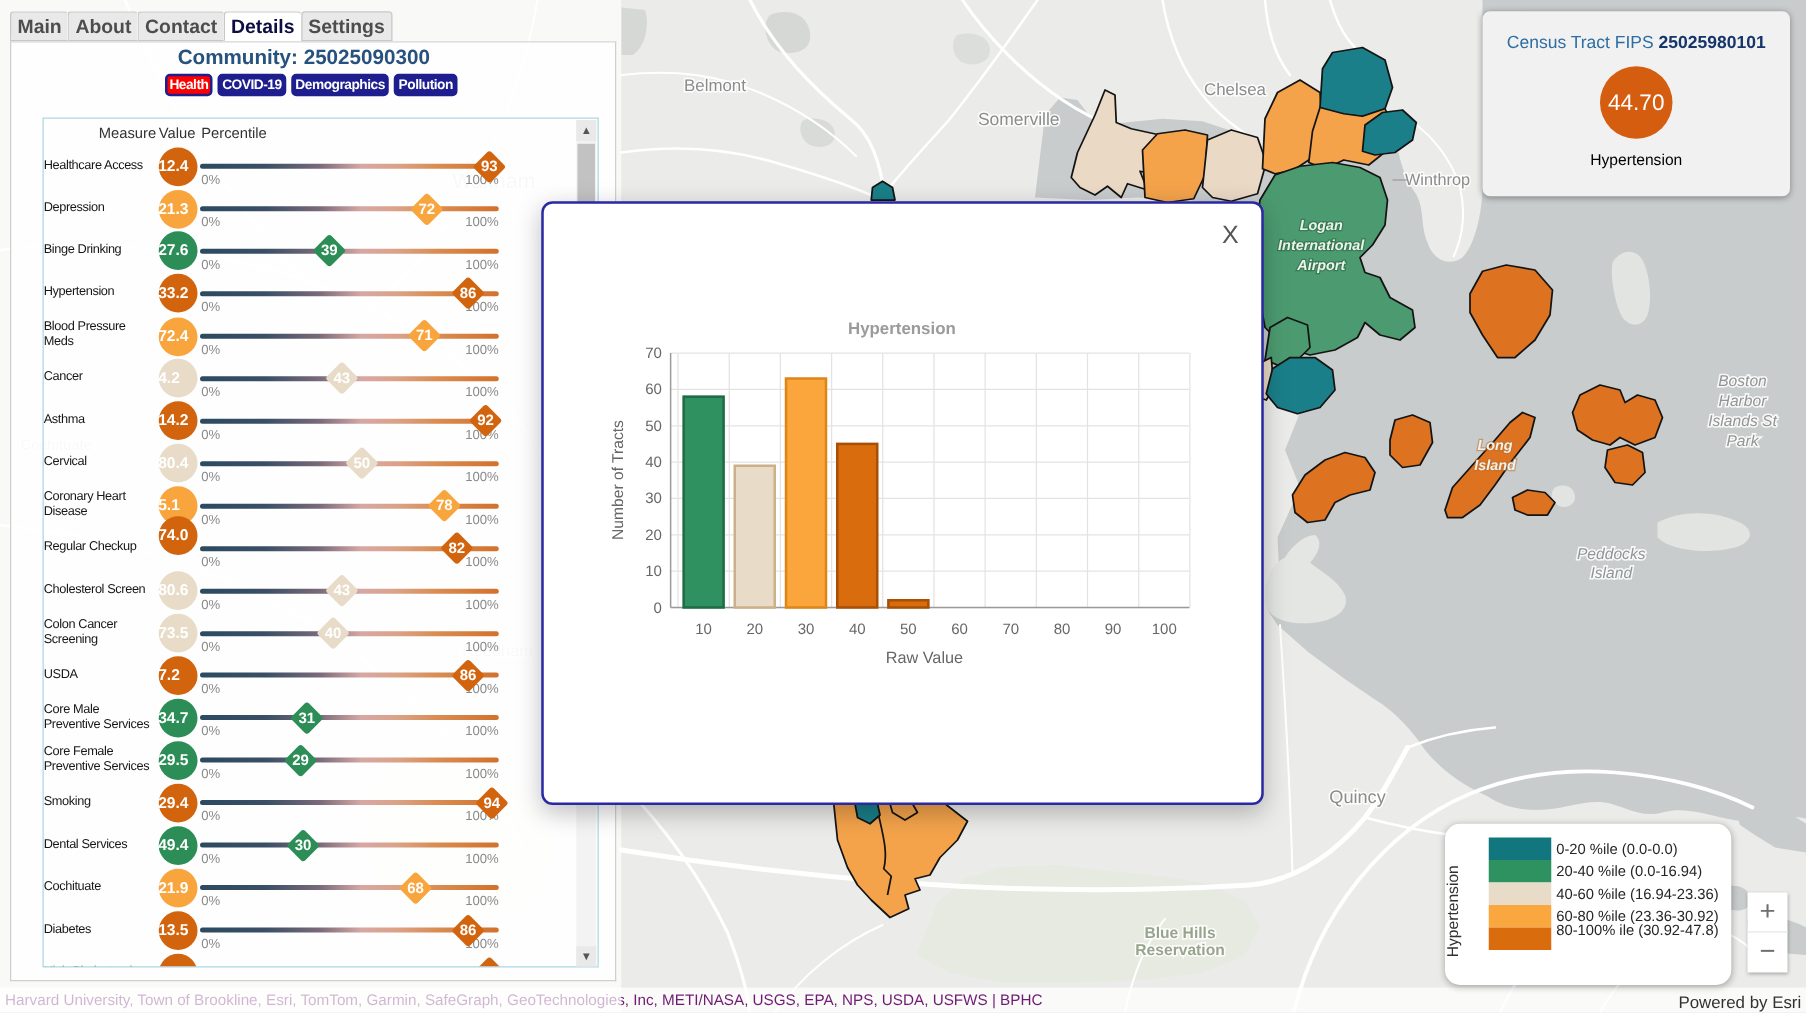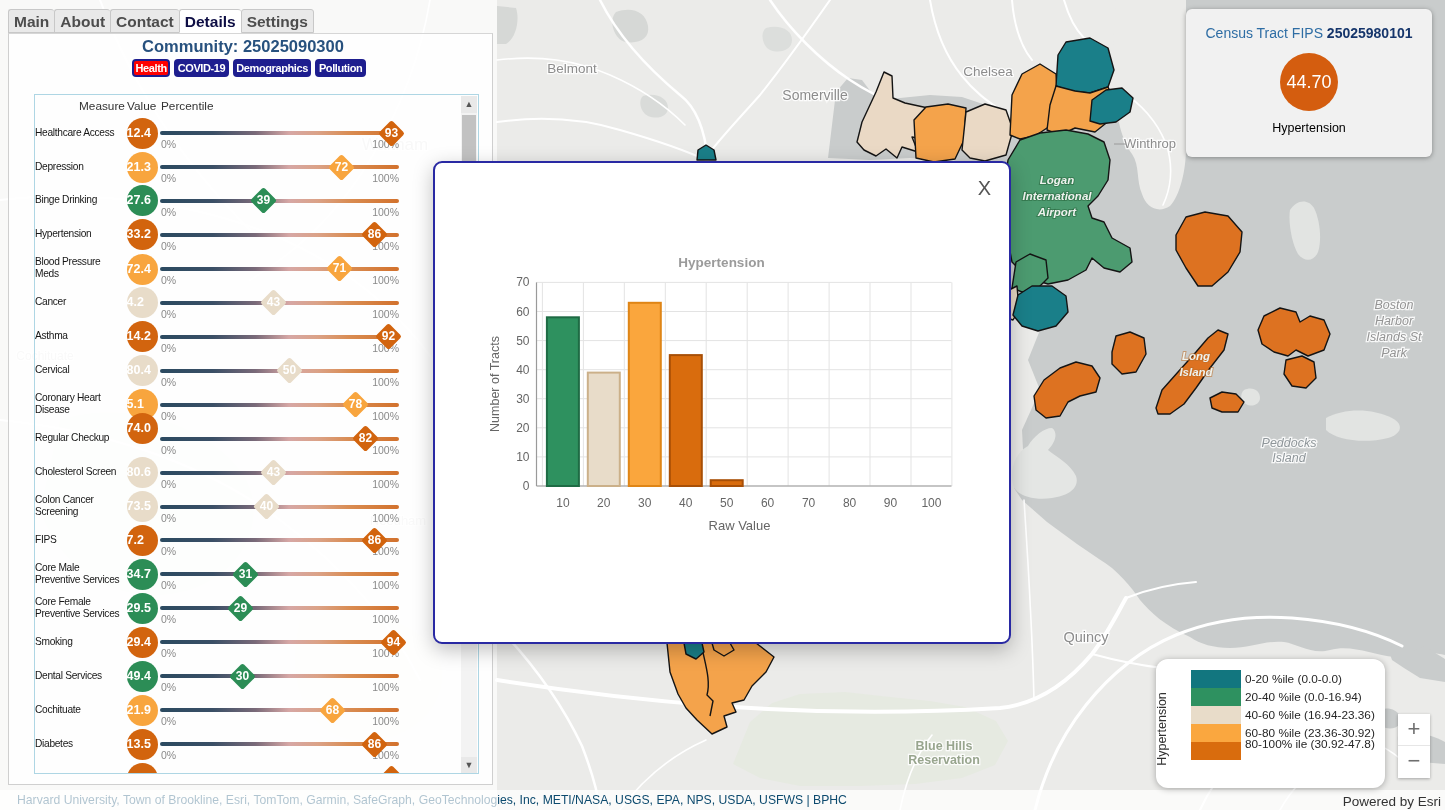--- a/index.html
+++ b/index.html
@@ -1,18 +1,18 @@
 <!DOCTYPE html>
 <html><head><meta charset="utf-8"><style>
 *{margin:0;padding:0;box-sizing:border-box}
 html,body{width:1445px;height:810px;overflow:hidden;font-family:"Liberation Sans",sans-serif}
 #stage{position:relative;width:1445px;height:810px;background:#ebebe9;overflow:hidden}
 #mapsvg{position:absolute;left:0;top:0}
 #attrib{position:absolute;left:0;bottom:0;width:1445px;height:20px;background:rgba(255,255,255,0.72);
-  font-size:12.2px;color:#0c4a6e;line-height:20px;padding-left:17px;white-space:nowrap;z-index:3}
+  font-size:12.2px;color:#701a75;line-height:20px;padding-left:4px;white-space:nowrap;z-index:3}
 #poweredby{position:absolute;right:4px;bottom:1px;font-size:13.5px;color:#323232;z-index:4}
 #sidebar{position:absolute;left:0;top:0;width:497px;height:810px;background:rgba(255,255,255,0.68);z-index:5}
 #tabs{position:absolute;left:8px;top:9px;height:24px;white-space:nowrap;font-size:15.5px;font-weight:bold}
 .tab{display:inline-block;height:24px;line-height:23px;padding:0 5px;background:#e9e9e9;border:1px solid #c8c8c8;
   border-right:none;color:#4d4d4d;vertical-align:top;border-radius:3px 3px 0 0}
 .tab.last{border-right:1px solid #c8c8c8}
 .tab.active{background:#fff;color:#0d0d44;border-bottom:1px solid #fff}
 #panel{position:absolute;left:8px;top:33px;width:485px;height:752px;background:rgba(255,255,255,0.80);
   border:1px solid #cfcfcf;border-top:1px solid #d6d6d6}
 #community{position:absolute;left:-5px;top:3px;width:478px;text-align:center;color:#27517e;font-size:16.5px;font-weight:bold}
@@ -251,21 +251,21 @@
             <span>43</span>
           </div>
 <div class="rowlab" style="left:0px;top:399.0px">Colon Cancer<br>Screening</div>
 <div class="circ" style="left:91.5px;top:396.0px;background:#e8dcc9">73.5</div>
 <div class="track" style="left:125px;top:409.5px;width:239px"></div>
 <div class="pct0" style="left:126px;top:416.5px">0%</div>
 <div class="pct100" style="left:314px;top:416.5px">100%</div>
 <div class="dia" style="left:221.8px;top:402.0px;background:#e8dcc9">
             <span>40</span>
           </div>
-<div class="rowlab" style="left:0px;top:438.9px">FIPS</div>
+<div class="rowlab" style="left:0px;top:438.9px">USDA</div>
 <div class="circ" style="left:91.5px;top:429.9px;background:#d2640e">7.2</div>
 <div class="track" style="left:125px;top:443.4px;width:239px"></div>
 <div class="pct0" style="left:126px;top:450.4px">0%</div>
 <div class="pct100" style="left:314px;top:450.4px">100%</div>
 <div class="dia" style="left:330.0px;top:435.9px;background:#d2640e">
             <span>86</span>
           </div>
 <div class="rowlab" style="left:0px;top:466.9px">Core Male<br>Preventive Services</div>
 <div class="circ" style="left:91.5px;top:463.9px;background:#2c8d56">34.7</div>
 <div class="track" style="left:125px;top:477.4px;width:239px"></div>

